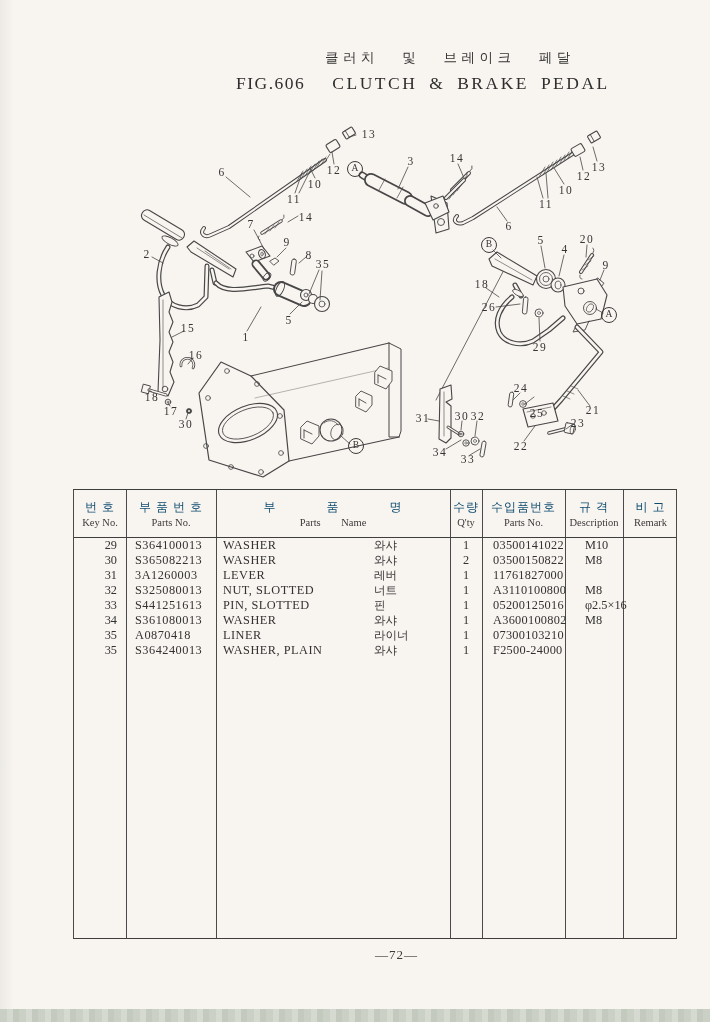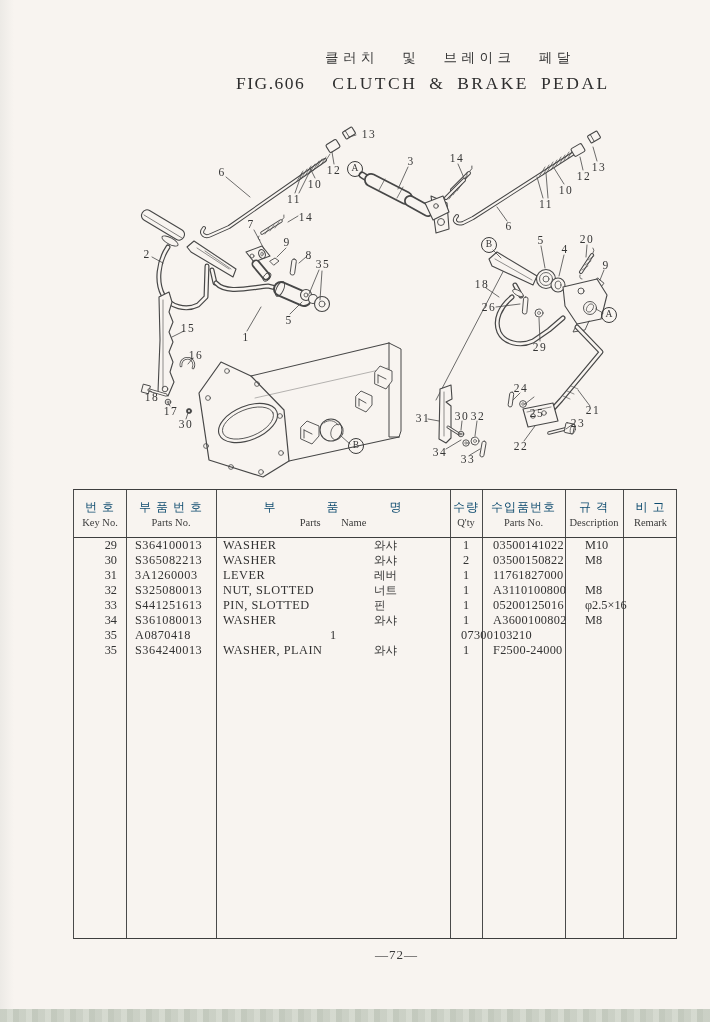--- a/index.html
+++ b/index.html
@@ -457,20 +457,24 @@
     </div>
     <div class="c-qty">1</div>
     <div class="c-imp">A3600100802</div>
     <div class="c-desc">M8</div>
     <div class="c-rem"></div>
   </div>
 
   <div class="trow">
     <div class="c-key">35</div>
     <div class="c-pno">A0870418</div>
+    <div class="c-name">
+      <span class="c-en">LINER</span>
+      <span class="c-ko">라이너</span>
+    </div>
     <div class="c-qty">1</div>
     <div class="c-imp">07300103210</div>
     <div class="c-desc"></div>
     <div class="c-rem"></div>
   </div>
 
   <div class="trow">
     <div class="c-key">35</div>
     <div class="c-pno">S364240013</div>
     <div class="c-name">

